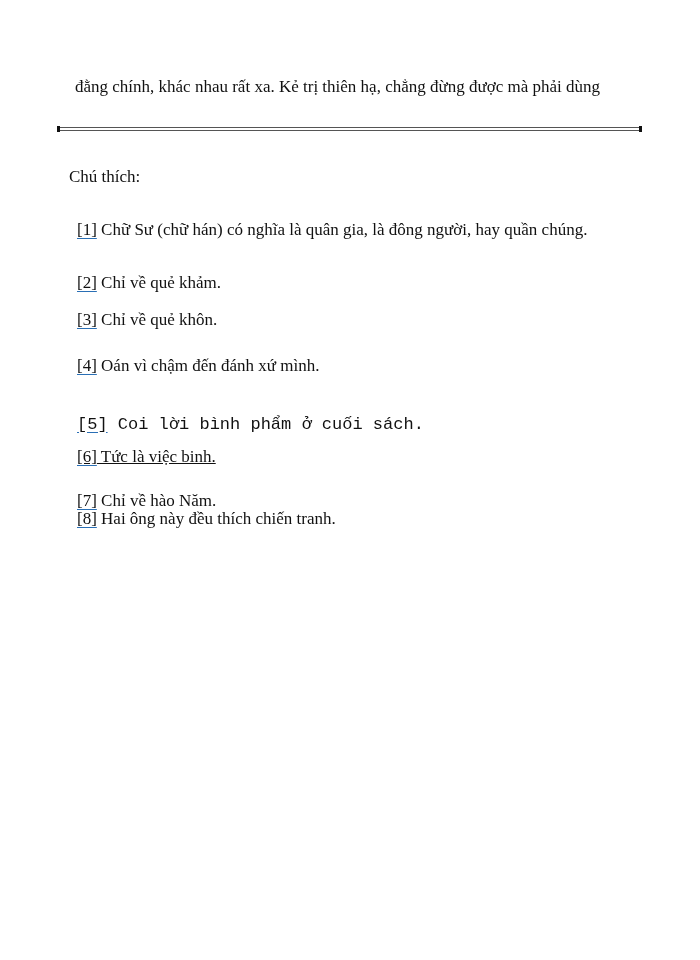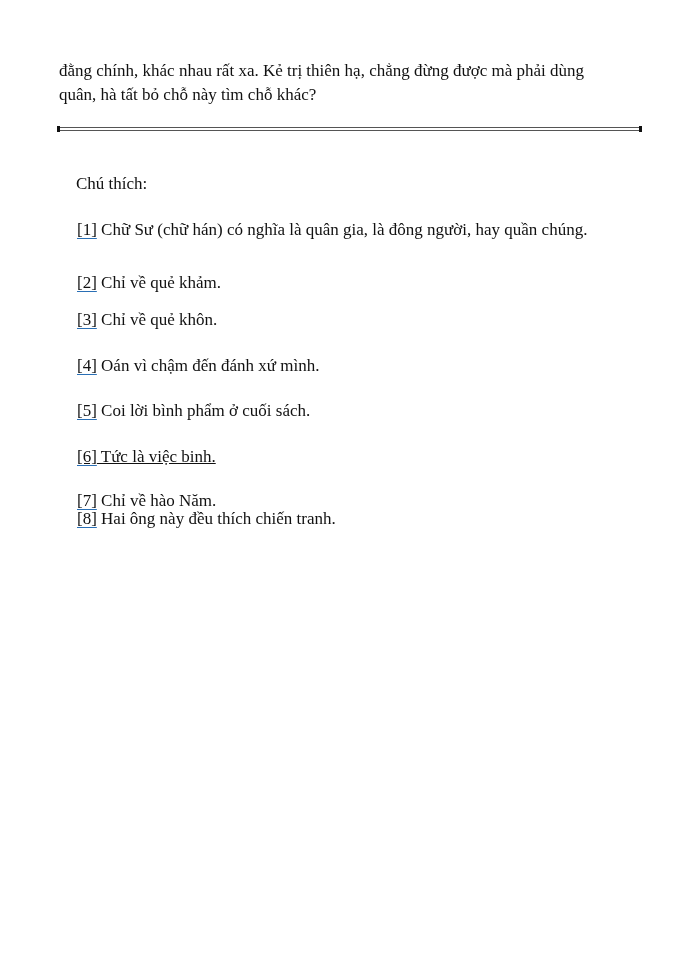--- a/index.html
+++ b/index.html
@@ -21,21 +21,21 @@
       left: 59px;
       top: 0;
       width: 584px;
     }
     .para {
       position: absolute;
       left: 0;
       top: 59px;
       width: 590px;
       line-height: 24px;
-      margin: 0;
+      margin: 16px;
       white-space: nowrap;
     }
     .para span { display: block; }
     .rule {
       position: absolute;
       left: -1px;
       top: 127px;
       width: 583px;
       height: 4px;
       border-top: 1.5px solid #555555;
@@ -50,21 +50,21 @@
       width: 3px;
       height: 6px;
       background: #111111;
     }
     .rule::before { left: -1px; }
     .rule::after { right: -1px; }
     .notes-title {
       position: absolute;
       left: 0;
       top: 156px;
-      margin: 17px;
+      margin: 10px;
       line-height: 22px;
     }
     .note {
       position: absolute;
       left: 0;
       margin: 18px;
       line-height: 22px;
       white-space: nowrap;
     }
     .ref {
@@ -75,21 +75,20 @@
       cursor: pointer;
     }
   </style>
 </head>
 <body>
 
 <div class="page">
 
   <p class="para">
     <span>đằng chính, khác nhau rất xa. Kẻ trị thiên hạ, chẳng đừng được mà phải dùng</span>
-    <span>quân, hà tất bỏ chỗ này tìm chỗ khác?</span>
   </p>
 
   <div class="rule"></div>
 
   <p class="notes-title">Chú thích:</p>
 
   <p class="note" style="top:201px;">
     <a class="ref">[1]</a><span> Chữ Sư (chữ hán) có nghĩa là quân gia, là đông người, hay quần chúng.</span>
   </p>
 
@@ -98,21 +97,21 @@
   </p>
 
   <p class="note" style="top:291px;">
     <a class="ref">[3]</a><span> Chỉ về quẻ khôn.</span>
   </p>
 
   <p class="note" style="top:337px;text-align:center;">
     <a class="ref">[4]</a><span> Oán vì chậm đến đánh xứ mình.</span>
   </p>
 
-  <p class="note" style="top:382px;">
+  <p class="note" style="top:396px;font-family:Liberation Mono, monospace;">
     <a class="ref">[5]</a><span> Coi lời bình phẩm ở cuối sách.</span>
   </p>
 
   <p class="note" style="top:428px;text-decoration:underline;">
     <a class="ref">[6]</a><span> Tức là việc binh.</span>
   </p>
 
   <p class="note" style="top:472px;">
     <a class="ref">[7]</a><span> Chỉ về hào Năm.</span>
   </p>

